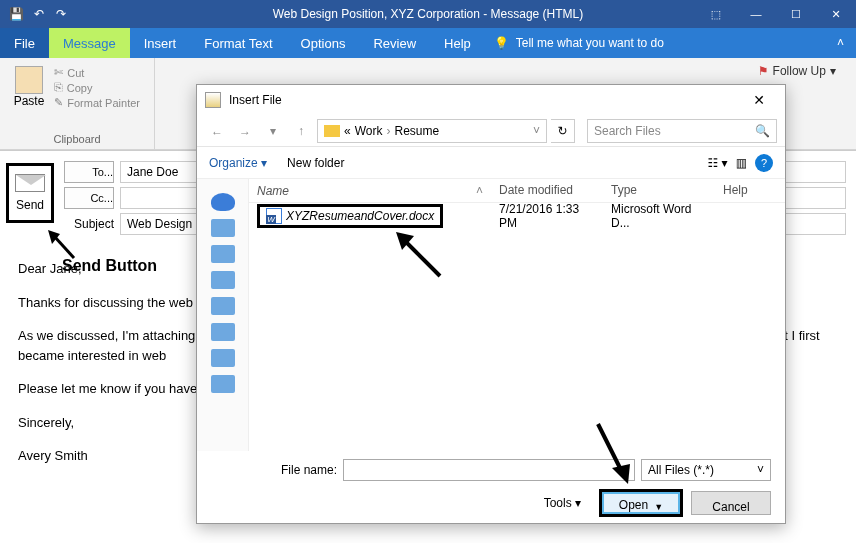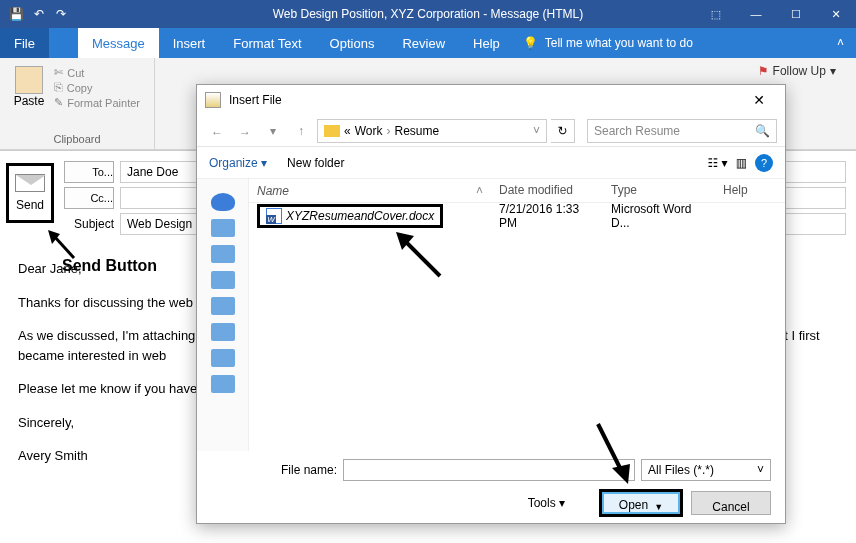--- a/index.html
+++ b/index.html
@@ -10,21 +10,21 @@
 .titlebar .qa-icons { display: flex; gap: 4px; padding: 0 8px; }
 .titlebar .qa-icons span { width: 18px; height: 18px; display: inline-flex; align-items: center; justify-content: center; }
 .titlebar .title { position: absolute; left: 50%; transform: translateX(-50%); font-size: 12px; }
 .titlebar .win-controls { margin-left: auto; display: flex; }
 .titlebar .win-controls span { width: 40px; height: 28px; display: inline-flex; align-items: center; justify-content: center; font-size: 11px; }
 
 
 .ribbon-tabs { background: #2b7cd3; height: 30px; display: flex; align-items: stretch; color: #fff; }
 .ribbon-tabs .tab { padding: 0 14px; display: flex; align-items: center; font-size: 13px; cursor: pointer; }
 .ribbon-tabs .tab.file { background: #1e5ca8; }
-.ribbon-tabs .tab.active { background: #ffffff; color: #2b7cd3; margin-left: 29px; }
+.ribbon-tabs .tab.active { background: #bef264; color: #2b7cd3; }
 .ribbon-tabs .tell-me { display: flex; align-items: center; padding: 0 10px; gap: 6px; font-size: 12px; }
 .ribbon-tabs .collapse { margin-left: auto; padding: 0 12px; display: flex; align-items: center; }
 
 
 .ribbon { background: #f3f3f3; height: 92px; border-bottom: 1px solid #d4d4d4; display: flex; position: relative; }
 .ribbon .group { border-right: 1px solid #d4d4d4; padding: 4px 8px 2px; display: flex; flex-direction: column; }
 .ribbon .group-label { text-align: center; font-size: 11px; color: #666; margin-top: auto; padding-bottom: 2px; }
 .ribbon .clipboard-group { width: 155px; }
 .ribbon .clipboard-row { display: flex; }
 .ribbon .paste-btn { display: flex; flex-direction: column; align-items: center; width: 42px; padding: 4px; }
@@ -82,21 +82,21 @@
 .dlg-row > div { padding: 0 8px; }
 .file-icon { width: 16px; height: 16px; background: #fff; border: 1px solid #3b7dd8; position: relative; display: inline-block; margin-right: 4px; }
 .file-icon::after { content: "W"; position: absolute; bottom: -1px; left: -1px; background: #2b579a; color: #fff; font-size: 8px; width: 10px; text-align: center; }
 .file-highlight { border: 3px solid #000; padding: 1px 6px; display: inline-flex; align-items: center; }
 .dlg-footer { padding: 8px 14px; }
 .dlg-file-row { display: flex; align-items: center; gap: 6px; margin-bottom: 10px; }
 .dlg-file-row label { font-size: 12px; }
 .dlg-file-row .fn-input { flex: 1; height: 22px; border: 1px solid #aaa; }
 .dlg-file-row .filter { width: 130px; height: 22px; border: 1px solid #aaa; font-size: 12px; padding: 0 6px; display: flex; align-items: center; justify-content: space-between; }
 .dlg-btns { display: flex; justify-content: flex-end; align-items: center; gap: 10px; font-size: 12px; }
-.dlg-btns .tools { margin-right: 26px; }
+.dlg-btns .tools { margin-right: 10px; }
 .dlg-btn { width: 80px; height: 24px; border: 1px solid #adadad; background: #e1e1e1; display: flex; align-items: flex-end; justify-content: center; }
 .dlg-btn.open { border: 3px solid #5bb5e8; background: #e5f1fb; position: relative; }
 .dlg-btn.open::after { content: ""; position: absolute; inset: -5px; border: 3px solid #000; }
 
 svg.arrow-svg { position: absolute; pointer-events: none; z-index: 20; }
 </style>
 </head>
 <body>
 
 <div class="titlebar">
@@ -205,21 +205,21 @@
     <div class="path">
       <span class="folder-icon"></span>
       <span>«</span>
       <span>Work</span>
       <span class="chev">›</span>
       <span>Resume</span>
       <span class="chev" style="margin-left:auto">˅</span>
     </div>
     <div class="refresh">↻</div>
     <div class="search">
-      <span>Search Resume</span>
+      <span>Search Files</span>
       <span>🔍</span>
     </div>
   </div>
   <div class="dlg-toolbar">
     <span class="organize"><span>Organize</span> ▾</span>
     <span>New folder</span>
     <div class="right-icons">
       <span>☷ ▾</span>
       <span>▥</span>
       <span class="help">?</span>

